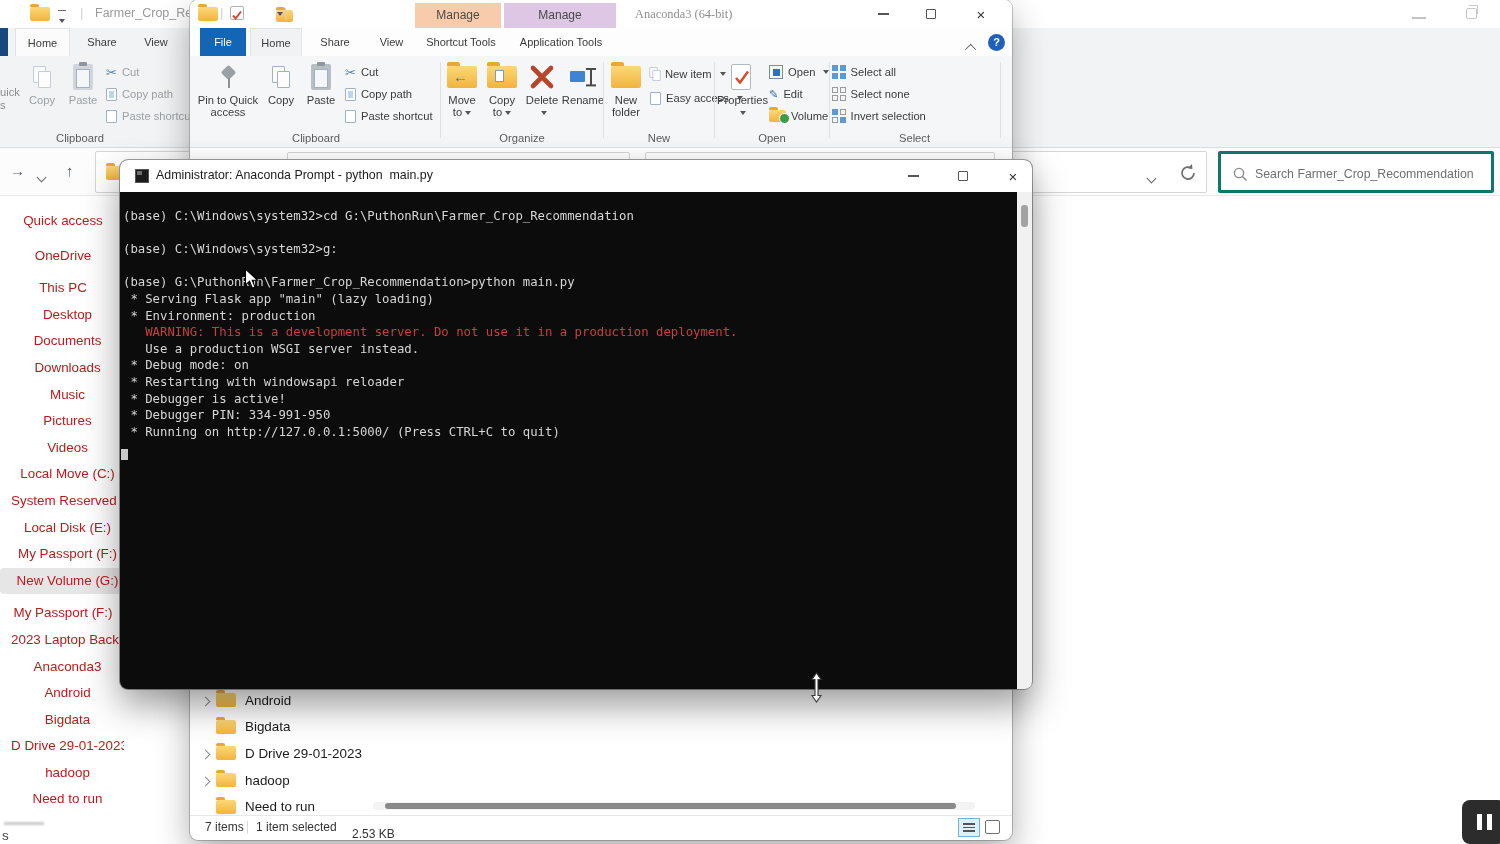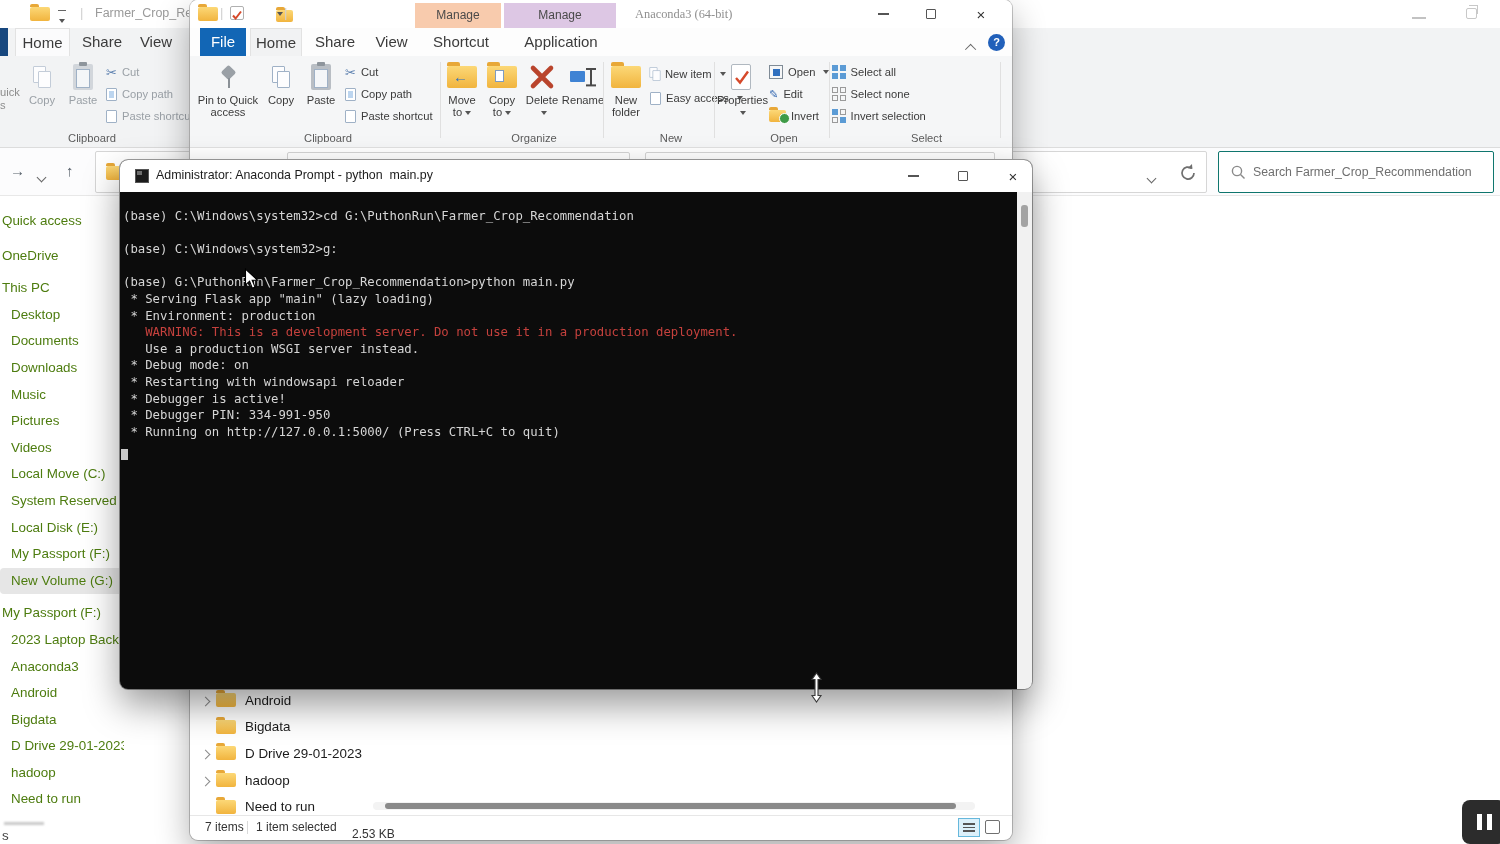--- a/index.html
+++ b/index.html
@@ -7,43 +7,43 @@
     font-family:"Liberation Sans", sans-serif; -webkit-font-smoothing:antialiased; }
   .abs { position:absolute; }
 
   
   #w1 { position:absolute; inset:0; background:#fff; z-index:1; }
   .w1-titlebar { position:absolute; left:0; top:0; right:0; height:28px; background:#fff; }
   .w1-title { position:absolute; left:95px; top:6px; font-size:12.5px; color:#9a9a9a; white-space:nowrap; width:95px; overflow:hidden; }
   .qat-sep { color:#d0d0d0; font-size:13px; }
   .w1-tabrow { position:absolute; left:0; top:28px; right:0; height:28px; background:#f2f3f4; }
   .w1-filetab { position:absolute; left:0; top:0; width:8px; height:28px; background:#17477e; }
-  .tab { position:absolute; top:0; height:28px; line-height:28px; text-align:center; font-size:15px; color:#3b3b3b; }
+  .tab { position:absolute; top:0; height:28px; line-height:28px; text-align:center; font-size:11px; color:#3b3b3b; }
   .tab.active { background:#fbfbfc; border:1px solid #e2e2e2; border-bottom:none; }
   .w1-ribbon { position:absolute; left:0; top:56px; right:0; height:92px; background:#f2f3f4; border-bottom:1px solid #dcdcdc; }
   .w1-nav { position:absolute; left:0; top:148px; right:0; height:48px; background:#fcfcfd; border-bottom:1px solid #e8e8e8; }
 
   .navglyph { position:absolute; top:14px; font-size:15px; color:#57606a; }
   .chev { display:inline-block; width:7px; height:7px; border-right:1.6px solid #666; border-bottom:1.6px solid #666; transform:rotate(45deg); }
   .addrbar { position:absolute; left:95px; top:3px; width:1112px; height:42px; background:#fff; border:1px solid #d6d6d6; border-radius:2px; }
-  .searchbox { position:absolute; left:1218px; top:3px; width:276px; height:42px; background:#fff; border:1px solid #0f766e; border-radius:2px; }
+  .searchbox { position:absolute; left:1218px; top:3px; width:276px; height:42px; background:#fff; border:3px solid #0f766e; border-radius:2px; }
   .searchph { position:absolute; left:34px; top:13px; font-size:12.3px; color:#6f6f6f; white-space:nowrap; }
 
   
   #sidebar { position:absolute; left:0; top:208px; width:124px; }
-  .sb-item { height:26.6px; line-height:26.6px; font-size:13.4px; color:#4d7c0f; padding-left:2px;
-    white-space:nowrap; overflow:hidden; }
+  .sb-item { height:26.6px; line-height:26.6px; font-size:13.4px; color:#b91c1c; padding-left:2px;
+    white-space:nowrap; overflow:hidden;text-align:center; }
   .sb-item.ind { padding-left:11px; }
   .sb-item.sel { background:#e6e6e6; border-radius:4px; }
   .sb-frag-bar { position:absolute; left:4px; top:822px; width:40px; height:3px; background:#c9c9c9; filter:blur(1px); }
   .sb-frag { position:absolute; left:2px; top:828px; font-size:13.4px; color:#444; }
 
   
   .rgroup { position:absolute; top:2px; height:88px; }
-  .glabel { position:absolute; bottom:2px; width:100%; text-align:center; font-size:11.2px; color:#5b5b5b;margin-left:12px; }
+  .glabel { position:absolute; bottom:2px; width:100%; text-align:center; font-size:11.2px; color:#5b5b5b; }
   .gdiv { position:absolute; top:6px; width:1px; height:76px; background:#e0e0e0; }
   .rbtn { position:absolute; top:2px; text-align:center; }
   .rbtn .ric { display:block; height:34px; display:flex; align-items:center; justify-content:center; }
   .rlbl { font-size:11.2px; color:#3b3b3b; line-height:12px; display:block; }
   .dis .rlbl, .dis .rrow span:last-child { color:#9aa0a6; }
   .rrow { position:absolute; left:0; height:20px; display:flex; align-items:center; gap:5px;
     font-size:11.2px; color:#3b3b3b; white-space:nowrap; }
   .drop { display:inline-block; width:0; height:0; border-left:3px solid transparent; border-right:3px solid transparent; border-top:4px solid #555; margin-left:3px; vertical-align:middle; }
 
   
@@ -397,21 +397,21 @@
           </span>
         <span>Open</span>
           <i class="drop"></i>
       </div>
       <div class="rrow" style="left:52px; top:26px;">
         <span style="color:#3c6eb4; font-family:'DejaVu Sans',sans-serif;">✎</span>
         <span>Edit</span>
       </div>
       <div class="rrow" style="left:52px; top:48px;">
         <span class="folder sm histic"></span>
-        <span>Invert</span>
+        <span>Volume</span>
       </div>
       <span class="glabel">Open</span>
     </div>
     <i class="gdiv" style="left:639px;"></i>
 
     <div class="rgroup" style="left:642px; width:165px;">
       <div class="rrow" style="left:0; top:4px;">
         <span class="gridic">
             <i style="background:#5b9bd5;"></i>
             <i style="background:#5b9bd5;"></i>

